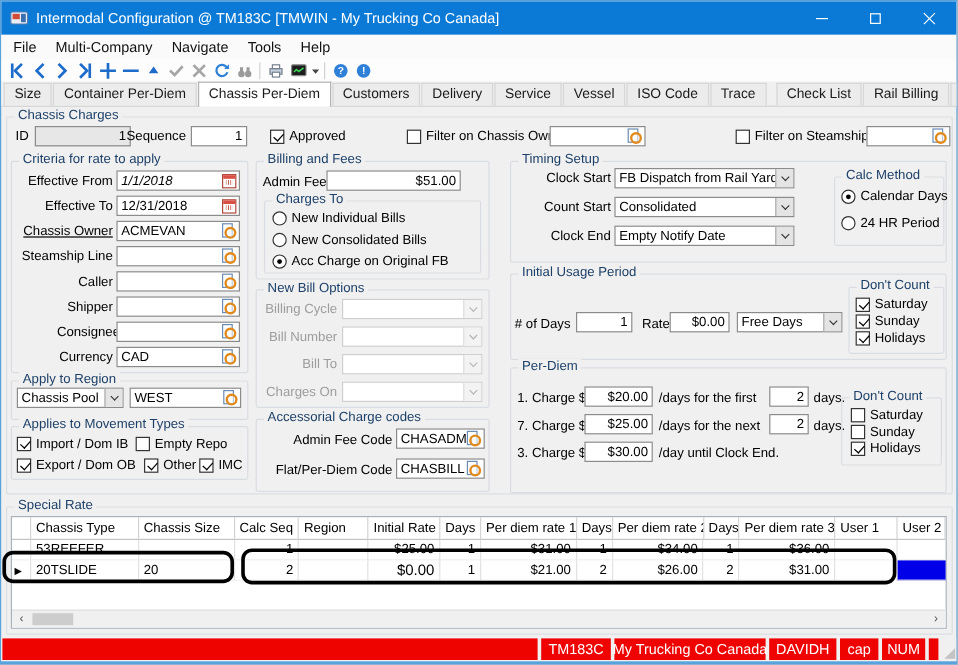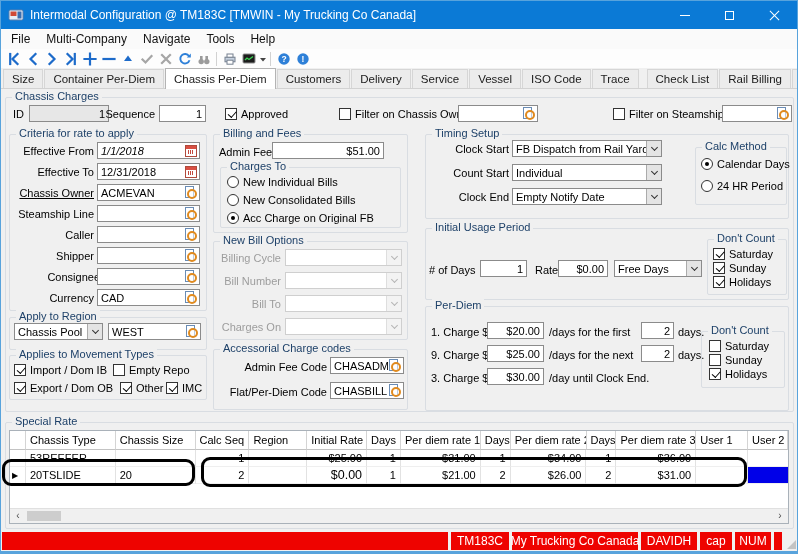--- a/index.html
+++ b/index.html
@@ -424,21 +424,21 @@
   </div>
   <span class="lbl r" style="left:430px;top:142px;width:78px;">Clock Start</span>
   <div class="cbx" style="left:511px;top:139px;width:150px;">
       <span class="cbt">FB Dispatch from Rail Yard</span>
       <span class="cbb">
         <span class="chev"></span>
       </span>
     </div>
   <span class="lbl r" style="left:430px;top:166px;width:78px;">Count Start</span>
   <div class="cbx" style="left:511px;top:163px;width:150px;">
-      <span class="cbt">Individual</span>
+      <span class="cbt">Consolidated</span>
       <span class="cbb">
         <span class="chev"></span>
       </span>
     </div>
   <span class="lbl r" style="left:430px;top:190px;width:78px;">Clock End</span>
   <div class="cbx" style="left:511px;top:187px;width:150px;">
       <span class="cbt">Empty Notify Date</span>
       <span class="cbb">
         <span class="chev"></span>
       </span>
@@ -493,21 +493,21 @@
   </div>
   <span class="lbl" style="left:430px;top:325px;">1. Charge $</span>
   <div class="tb num" style="left:486px;top:321px;width:57px;">
       <span>$20.00</span>
     </div>
   <span class="lbl" style="left:548px;top:325px;">/days for the first</span>
   <div class="tb num" style="left:640px;top:321px;width:33px;">
       <span>2</span>
     </div>
   <span class="lbl" style="left:677px;top:325px;">days.</span>
-  <span class="lbl" style="left:430px;top:348px;">9. Charge $</span>
+  <span class="lbl" style="left:430px;top:348px;">7. Charge $</span>
   <div class="tb num" style="left:486px;top:344px;width:57px;">
       <span>$25.00</span>
     </div>
   <span class="lbl" style="left:548px;top:348px;">/days for the next</span>
   <div class="tb num" style="left:640px;top:344px;width:33px;">
       <span>2</span>
     </div>
   <span class="lbl" style="left:677px;top:348px;">days.</span>
   <span class="lbl" style="left:430px;top:371px;">3. Charge $</span>
   <div class="tb num" style="left:486px;top:367px;width:57px;">

